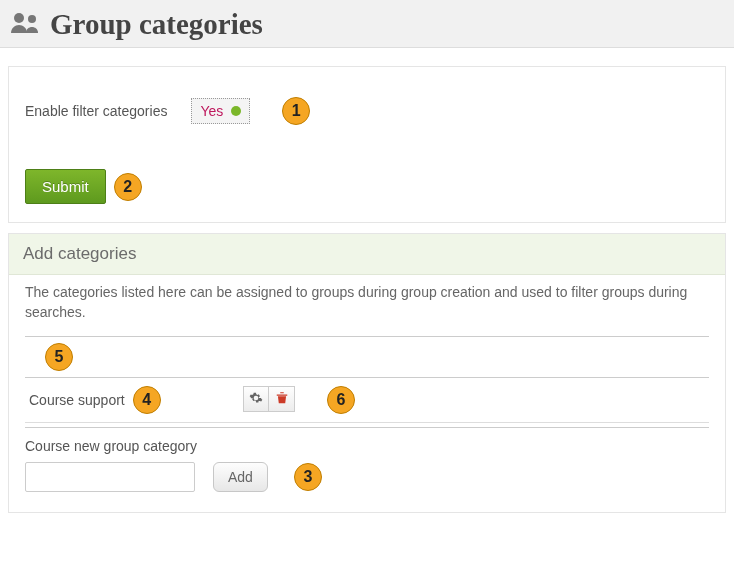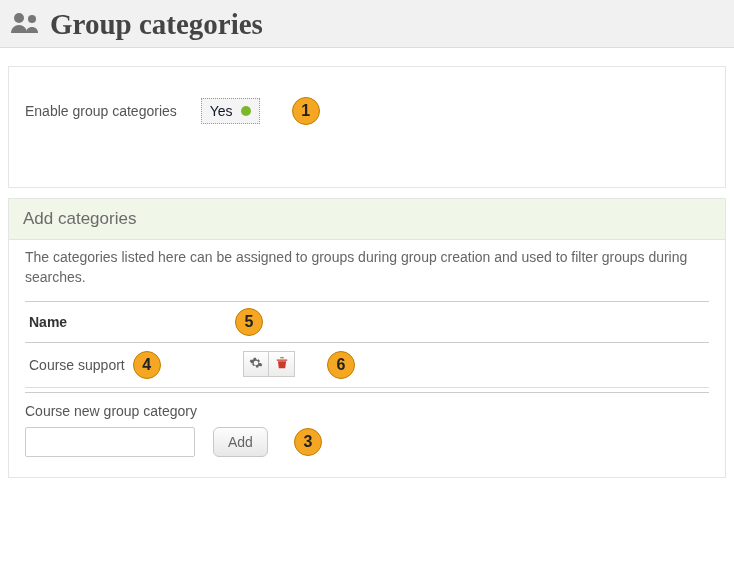--- a/index.html
+++ b/index.html
@@ -44,21 +44,21 @@
     color: #555;
     font-size: 14px;
   }
   .toggle-yes {
     display: inline-flex;
     align-items: center;
     gap: 8px;
     border: 1px dotted #999;
     background: #f4f4f4;
     padding: 4px 8px;
-    color: #0f172a;
+    color: #be185d;
     font-size: 14px;
     cursor: pointer;
   }
   .dot-green {
     width: 10px; height: 10px; border-radius: 50%;
     background: #7bb72a;
     display: inline-block;
   }
   .btn-submit {
     background: linear-gradient(#7eb62b, #5e9a1e);
@@ -155,37 +155,40 @@
       <circle cx="22" cy="8" r="4" fill="#777"></circle>
       <path d="M1 22c0-5 4-8 8-8s8 3 8 8z" fill="#777"></path>
       <path d="M16 22c0-4 3-6 6-6s6 2 6 6z" fill="#777"></path>
     </svg>
   </span>
   <h1>Group categories</h1>
 </div>
 
 <div class="panel rel">
   <div class="form-row rel">
-    <span class="form-label">Enable group categories</span>
+    <span class="form-label">Enable filter categories</span>
     <span class="toggle-yes">
       <span>Yes</span>
       <span class="dot-green"></span>
     </span>
     <span class="callout-inline">1</span>
   </div>
+  <div class="rel" style="display:flex;align-items:center;">
+    <button class="btn-submit">Submit</button>
+    <span class="callout-inline">2</span>
+  </div>
 </div>
 
 <div class="section">
   <div class="section-header">Add categories</div>
   <div class="section-body">
     <p class="desc">The categories listed here can be assigned to groups during group creation and used to filter groups during searches.</p>
 
     <div class="tbl">
       <div class="tbl-head rel" style="display:flex;align-items:center;">
-        <span style="flex:0 0 190px">Name</span>
         <span style="position:relative;left:16px;">
           <span class="callout-inline" style="margin-left:0">5</span>
         </span>
       </div>
 
       <div class="tbl-row">
         <span class="col-name" style="display:inline-flex;align-items:center;">
           <span>Course support</span>
           <span class="callout-inline">4</span>
         </span>

